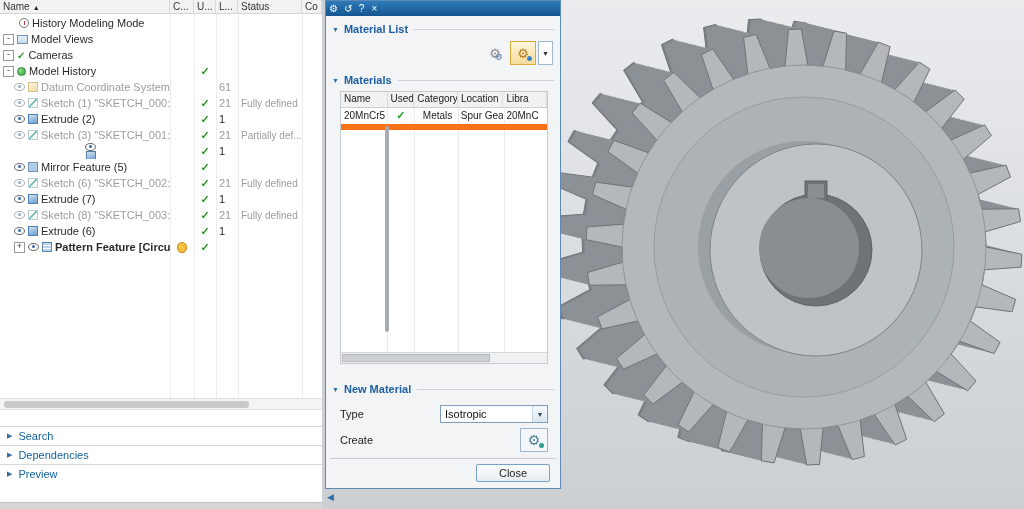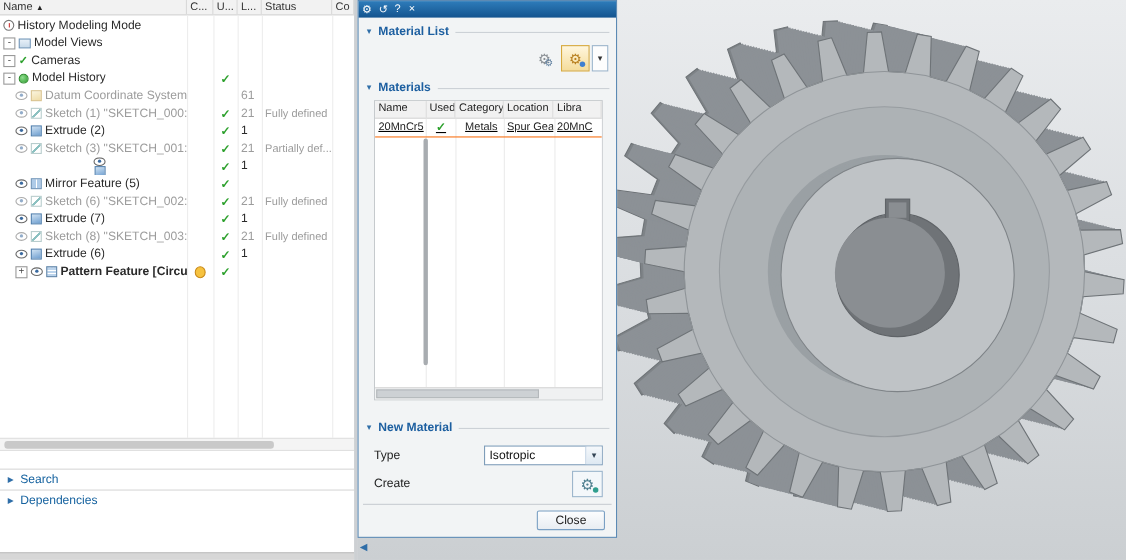--- a/index.html
+++ b/index.html
@@ -89,40 +89,40 @@
   .tbtn.active{border:1px solid #d8a93c;background:linear-gradient(#fff6dd,#f5dc9b);}
   .tbtn.active .g3{font-size:13px;color:#b87f1f;}
   .tbtn.active::after{content:"";position:absolute;right:3px;bottom:3px;width:5px;height:5px;
                       border-radius:50%;background:#3f7fd0;}
   .tbtn.drop{width:13px;height:22px;border:1px solid #9db6cc;background:#fdfdfd;font-size:7px;color:#333;}
   .mat-table{position:absolute;top:90px;left:14px;width:208px;border:1px solid #c6cacd;background:#fff;box-sizing:border-box;}
   .mt-head{display:flex;height:15px;background:#f1f1f1;border-bottom:1px solid #cfcfcf;}
   .mc{font-size:10px;color:#222;border-right:1px solid #dcdcdc;box-sizing:border-box;
       padding:1px 0 0 3px;overflow:hidden;white-space:nowrap;height:100%;}
   .mt-body{position:relative;height:244px;background:#fff;}
-  .mt-row{display:flex;height:16px;border-bottom:1px solid #f97316;position:relative;z-index:1;text-decoration:underline;}
+  .mt-row{display:flex;height:16px;border-bottom:6px solid #f97316;position:relative;z-index:1;}
   .mt-row .mc{border-right:none;padding-top:2px;}
   .mt-row .chk2{color:#2ca02c;font-weight:bold;font-size:11px;width:27px;text-align:center;padding-top:1px;box-sizing:border-box;}
   .gridline{position:absolute;top:0;bottom:0;width:1px;background:#ebebeb;}
   .mt-vbar{position:absolute;left:44px;top:18px;width:4px;height:206px;background:#a8acb0;border-radius:2px;z-index:2;}
   .mt-hscroll{position:relative;height:10px;background:#f0f1f2;border-top:1px solid #d6d6d6;}
   .thumb2{position:absolute;left:1px;top:1px;width:146px;height:6px;background:#cdd1d4;border:1px solid #b4b8bb;}
   .frm-row{position:absolute;left:14px;right:12px;display:flex;align-items:center;}
   .frm-type{top:404px;}
   .frm-create{top:427px;justify-content:space-between;}
   .frm-label{width:100px;font-size:11px;color:#222;flex:none;}
   .combo{display:flex;flex:1;height:18px;border:1px solid #7f9db9;background:#fff;box-sizing:border-box;align-items:center;}
   .combo .val{flex:1;font-size:11px;padding-left:4px;color:#111;}
   .combo .arrow{width:14px;height:100%;border-left:1px solid #c5d5e5;font-size:7px;color:#345;
                 display:flex;align-items:center;justify-content:center;background:linear-gradient(#f5f8fb,#dde8f2);}
   .create-btn{width:26px;height:22px;border:1px solid #9db6cc;background:#f3f7fa;display:flex;
               align-items:center;justify-content:center;font-size:14px;color:#4f7f8f;position:relative;}
   .create-btn::after{content:"";position:absolute;right:3px;bottom:3px;width:5px;height:5px;border-radius:50%;background:#2f9e8e;}
   .dlg-divider{position:absolute;top:457px;left:4px;right:4px;height:1px;background:#c9ced3;}
-  .close-btn{position:absolute;top:463px;right:10px;width:62px;height:18px;border:1px solid #7aa0c4;
+  .close-btn{position:absolute;top:463px;right:10px;width:74px;height:18px;border:1px solid #7aa0c4;
              border-radius:2px;background:linear-gradient(#fcfdfe,#e8edf2);font-size:11px;color:#222;
              display:flex;align-items:center;justify-content:center;box-sizing:border-box;}
   .dlg-collapse{position:absolute;left:327px;top:492px;color:#2f6ea8;font-size:9px;z-index:6;}
   .lbl{overflow:hidden;white-space:nowrap;}
 </style>
 </head>
 <body>
 
 <div class="app">
 
@@ -177,21 +177,21 @@
     </div>
     <div class="pn-colgrid">
         <i></i>
         <i></i>
         <i></i>
         <i></i>
         <i></i>
       </div>
     <div class="pn-rows" id="pn-rows">
         <div class="pn-row">
-          <div class="cell cell-name" style="padding-left: 3px;">
+          <div class="cell cell-name" style="padding-left: 19px;">
             <span class="ic ic-history"></span>
             <span class="lbl">History Modeling Mode</span>
           </div>
           <div class="cell cell-c"></div>
           <div class="cell cell-u"></div>
           <div class="cell cell-l"></div>
           <div class="cell cell-status"></div>
           <div class="cell cell-co"></div>
         </div>
         <div class="pn-row">
@@ -392,20 +392,24 @@
         <div class="thumb"></div>
       </div>
     <div class="pn-sections" id="pn-sections">
         <div class="pn-section">
           <span class="sec-arrow">▶</span>
           <span>Search</span>
         </div>
         <div class="pn-section">
           <span class="sec-arrow">▶</span>
           <span>Dependencies</span>
+        </div>
+        <div class="pn-section">
+          <span class="sec-arrow">▶</span>
+          <span>Preview</span>
         </div>
       </div>
     <div class="pn-strip"></div>
   </div>
   <div class="gutter"></div>
 
   <div class="dialog">
     <div class="dlg-title">
       <span class="t-gear">⚙</span>
       <span class="t-btn">↺</span>

